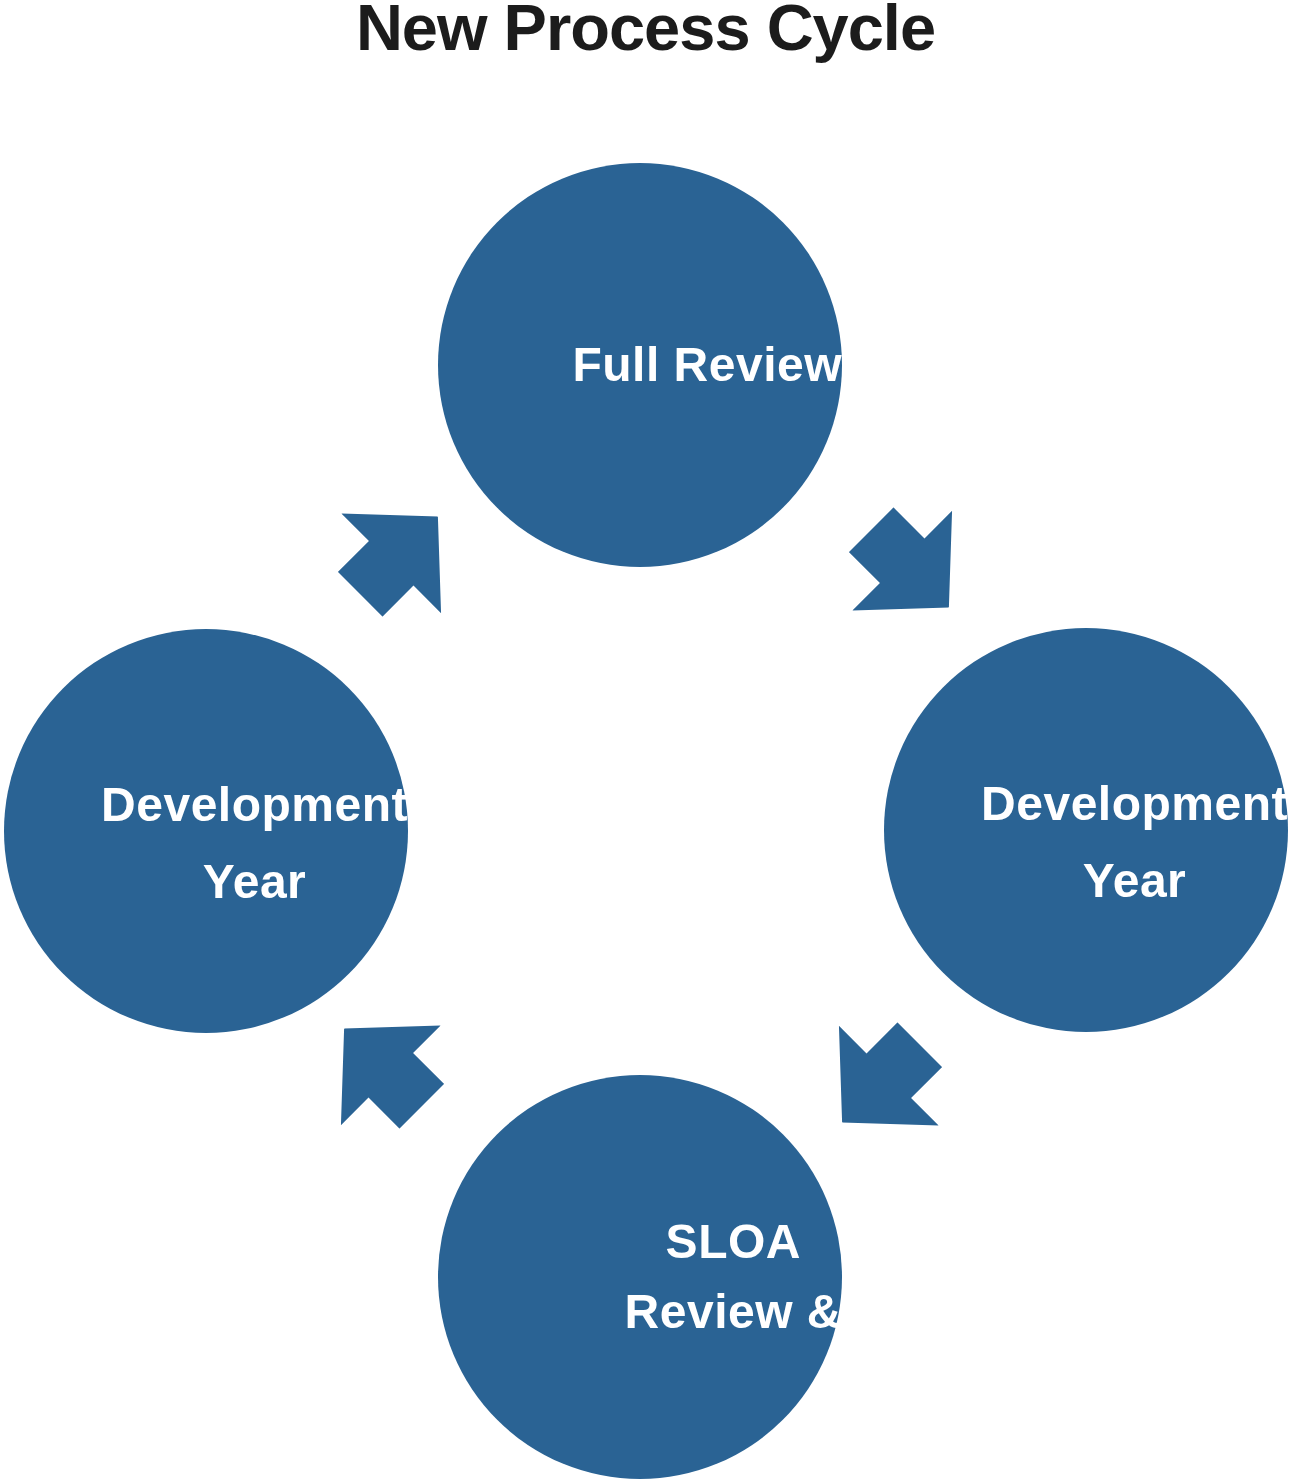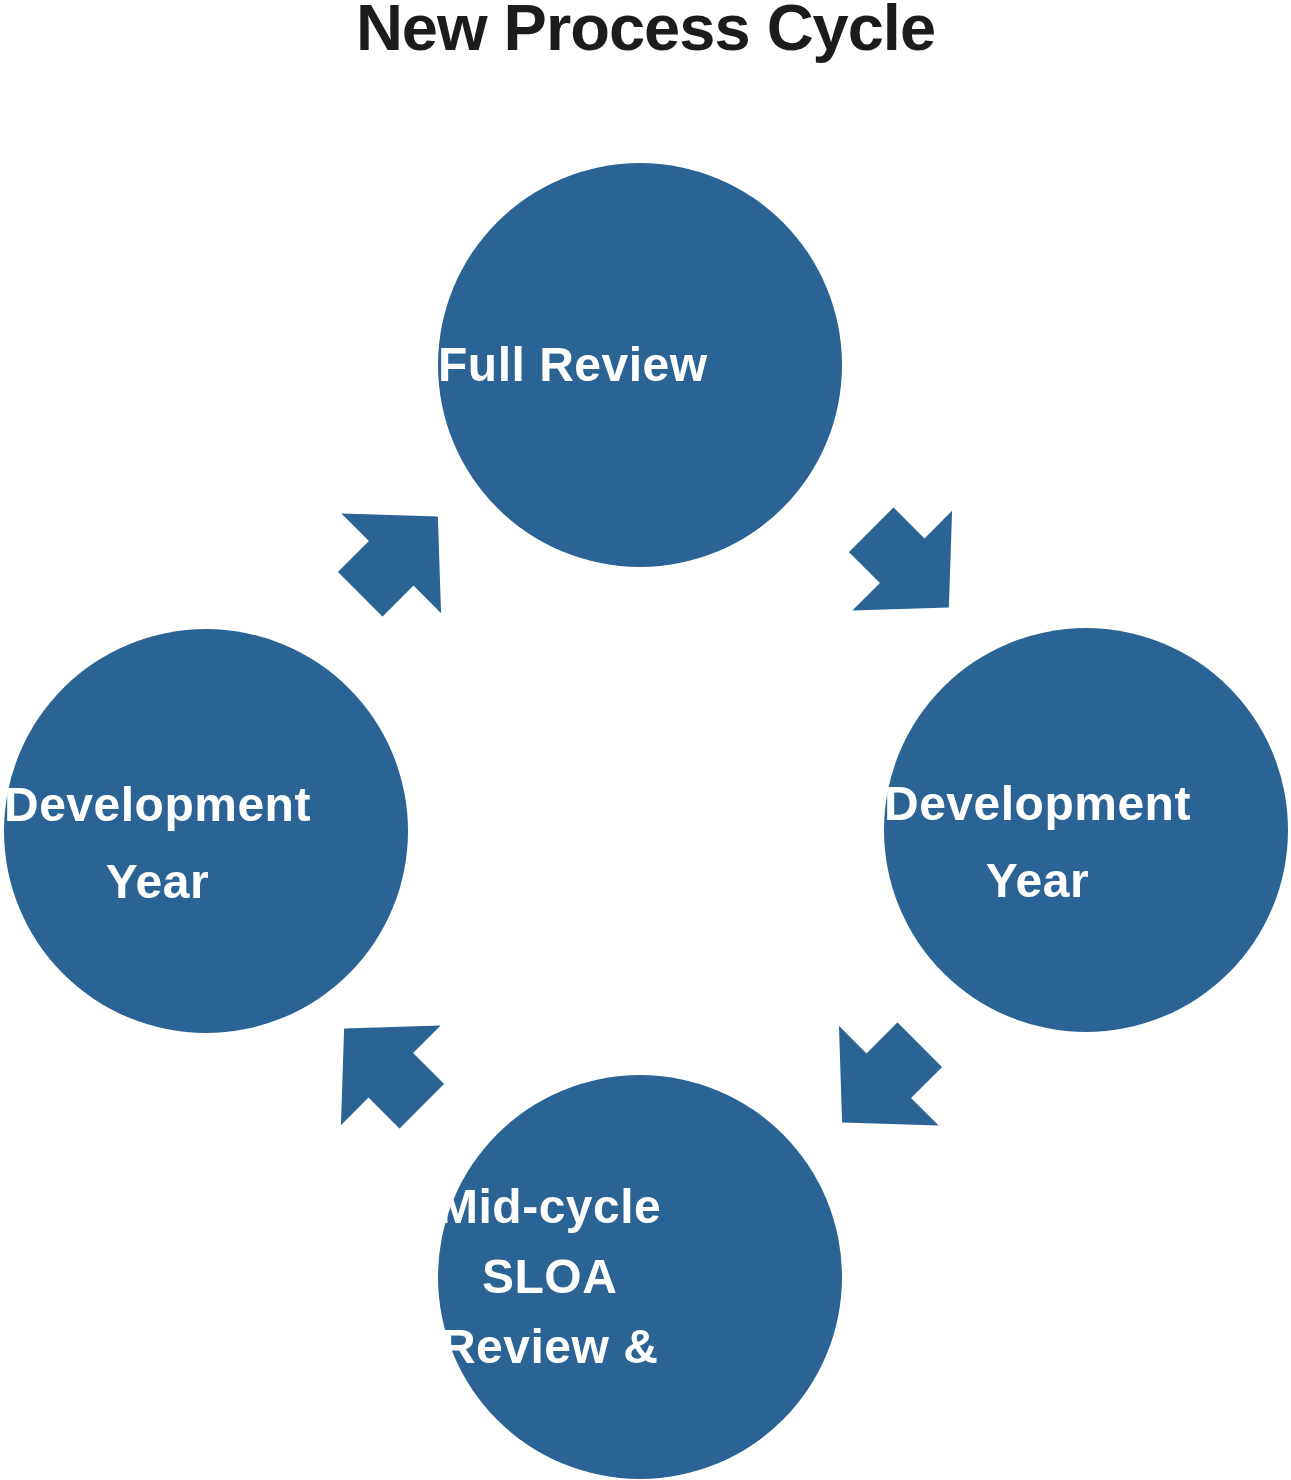--- a/index.html
+++ b/index.html
@@ -29,21 +29,21 @@
     color: #1c1c1c;
   }
   .node {
     position: absolute;
     width: 404px;
     height: 404px;
     border-radius: 50%;
     background: #2a6394;
     display: flex;
     align-items: center;
-    justify-content: flex-start;
+    justify-content: flex-end;
   }
   .node-text {
     display: flex;
     flex-direction: column;
     align-items: center;
     text-align: center;
     color: #ffffff;
     font-size: 48px;
     font-weight: 600;
     line-height: 70px;
@@ -82,21 +82,20 @@
 
   <div class="node node-right">
     <div class="node-text">
       <span>Development</span>
       <span>Year</span>
     </div>
   </div>
 
   <div class="node node-bottom">
     <div class="node-text">
-      <span>Mid-cycle</span>
       <span>SLOA</span>
       <span>Review &amp;</span>
     </div>
   </div>
 
   <div class="node node-left">
     <div class="node-text">
       <span>Development</span>
       <span>Year</span>
     </div>

